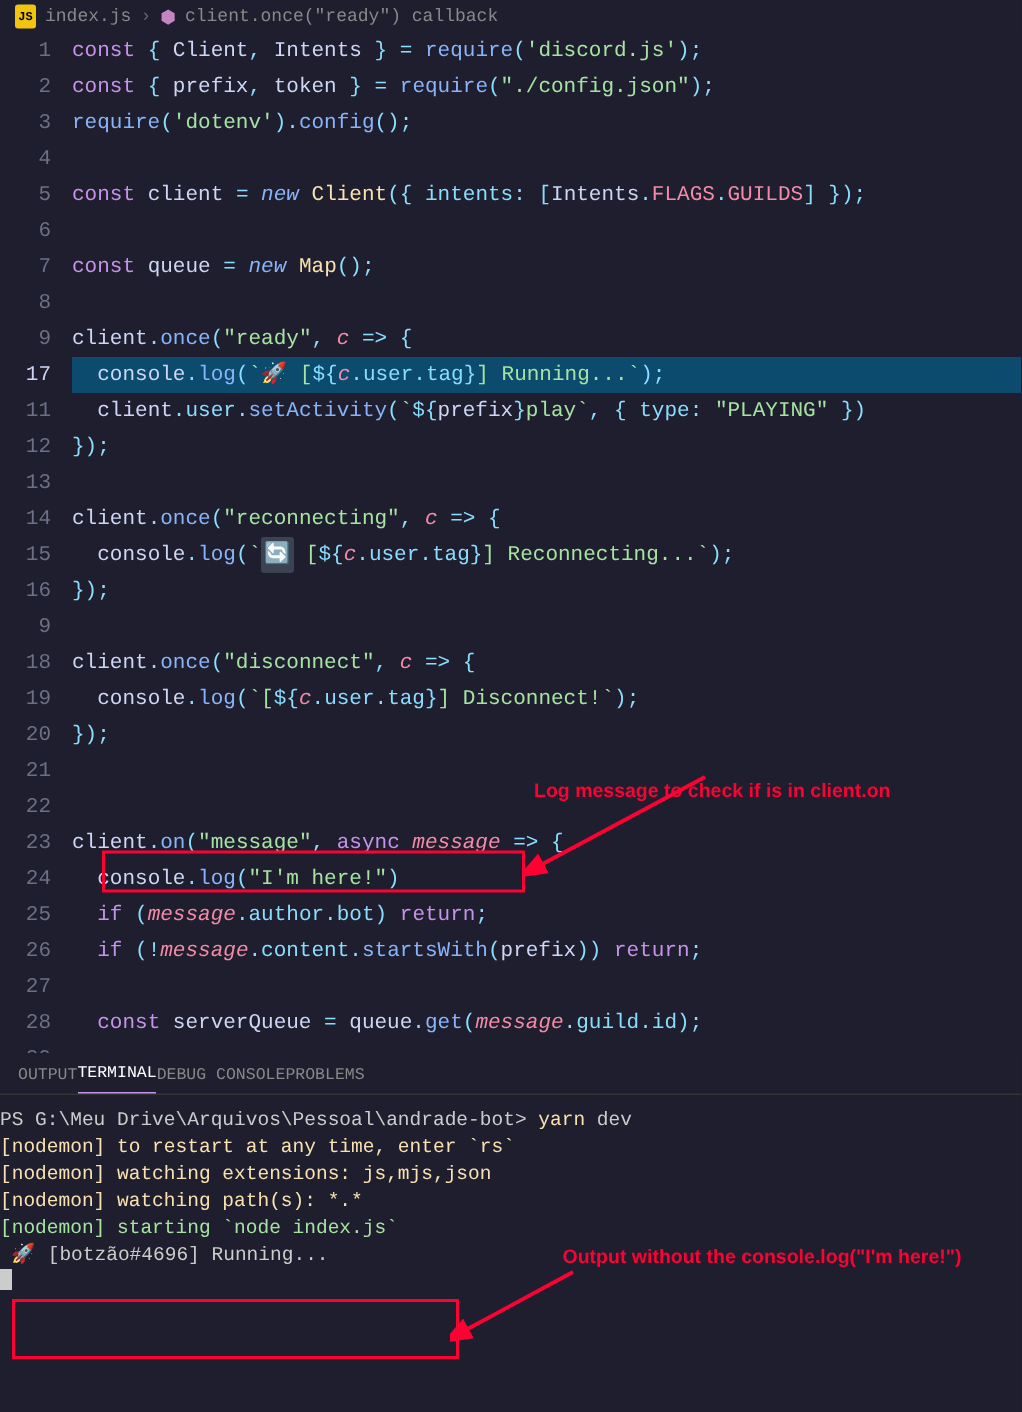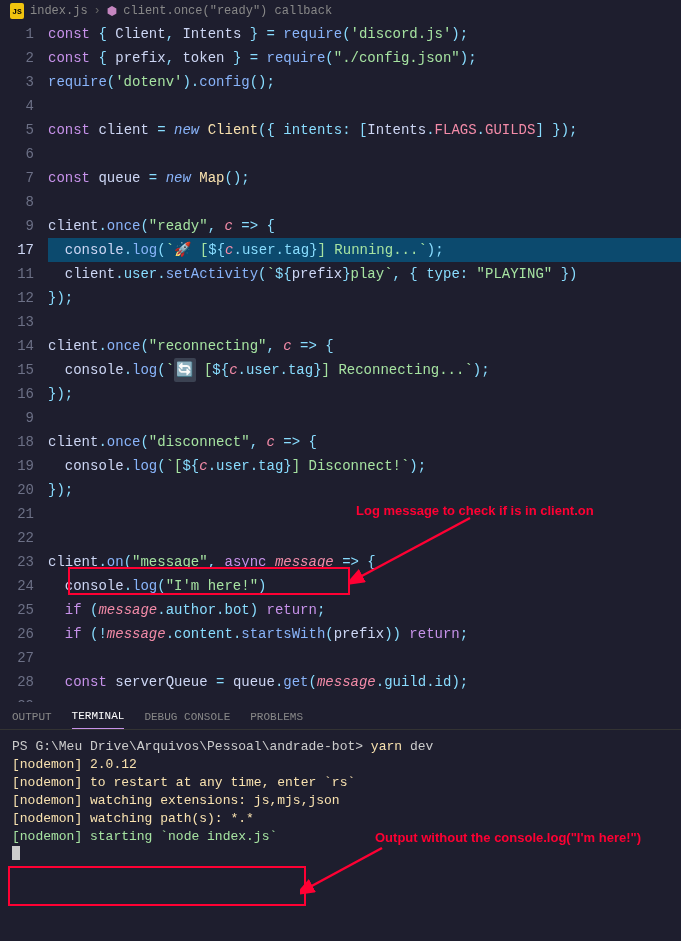--- a/index.html
+++ b/index.html
@@ -56,33 +56,32 @@
 .const-c { color:#f38ba8; }
 .param { color:#f38ba8; font-style:italic; }
 .punct { color:#89ddff; }
 .var { color:#cdd6f4; }
 .new { color:#89b4fa; font-style:italic; }
 .type { color:#f9e2af; }
 .strbox { display:inline-block; background:#3b4252; padding:0 2px; border-radius:2px; }
 
 .panel-tabs {
   display:flex;
-  gap:20px;
   padding:6px 12px 0;
   font-size:11px;
   color:#888;
   border-bottom:1px solid #333;
   background:#1e1e2e;
   height:28px;
   align-items:flex-end;
 }
 .panel-tabs .tab { padding-bottom:6px; cursor:pointer; }
 .panel-tabs .tab.active { color:#fff; border-bottom:1px solid #c792ea; }
 .terminal {
-  padding:8px 12px;
+  padding:8px 0;
   font-size:13px;
   line-height:18px;
   background:#1e1e2e;
   color:#ccc;
   position:relative;
   height:210px;
 }
 .term-line { white-space:pre; }
 .prompt { color:#ccc; }
 .cmd { color:#f9e2af; }
@@ -155,30 +154,30 @@
 
 <div class="panel-tabs">
   <div class="tab">OUTPUT</div>
   <div class="tab active">TERMINAL</div>
   <div class="tab">DEBUG CONSOLE</div>
   <div class="tab">PROBLEMS</div>
 </div>
 
 <div class="terminal" id="terminal">
     <div class="term-line "><span class="prompt">PS G:\Meu Drive\Arquivos\Pessoal\andrade-bot&gt; </span><span class="cmd">yarn</span> dev</div>
-    <div class="term-line nd">[nodemon] 2.0.12</div>
     <div class="term-line nd">[nodemon] to restart at any time, enter `rs`</div>
     <div class="term-line nd">[nodemon] watching extensions: js,mjs,json</div>
     <div class="term-line nd">[nodemon] watching path(s): *.*</div>
     <div class="term-line nd-green">[nodemon] starting `node index.js`</div>
+    <div class="term-line "> 🚀 [botzão#4696] Running...</div>
     <div><span class="cursor"></span></div>
   </div>
 
 <div class="redbox" style="left:68px; top:567px; width:282px; height:28px;"></div>
-<div class="annot" style="left:356px; top:503px;">Log message to check if is in client.on</div>
+<div class="annot" style="left:356px; top:519px;">Log message to check if is in client.on</div>
 <svg class="arrow" style="left:350px; top:510px;" width="130" height="78">
   <defs>
       <marker id="ah1" markerWidth="10" markerHeight="10" refX="2" refY="3" orient="auto">
         <path d="M0,0 L0,6 L8,3 z" fill="#ff0033"></path>
       </marker>
     </defs>
   <line x1="120" y1="8" x2="8" y2="68" stroke="#ff0033" stroke-width="2.5" marker-end="url(#ah1)"></line>
 </svg>
 
 <div class="redbox" style="left:8px; top:866px; width:298px; height:40px;"></div>

